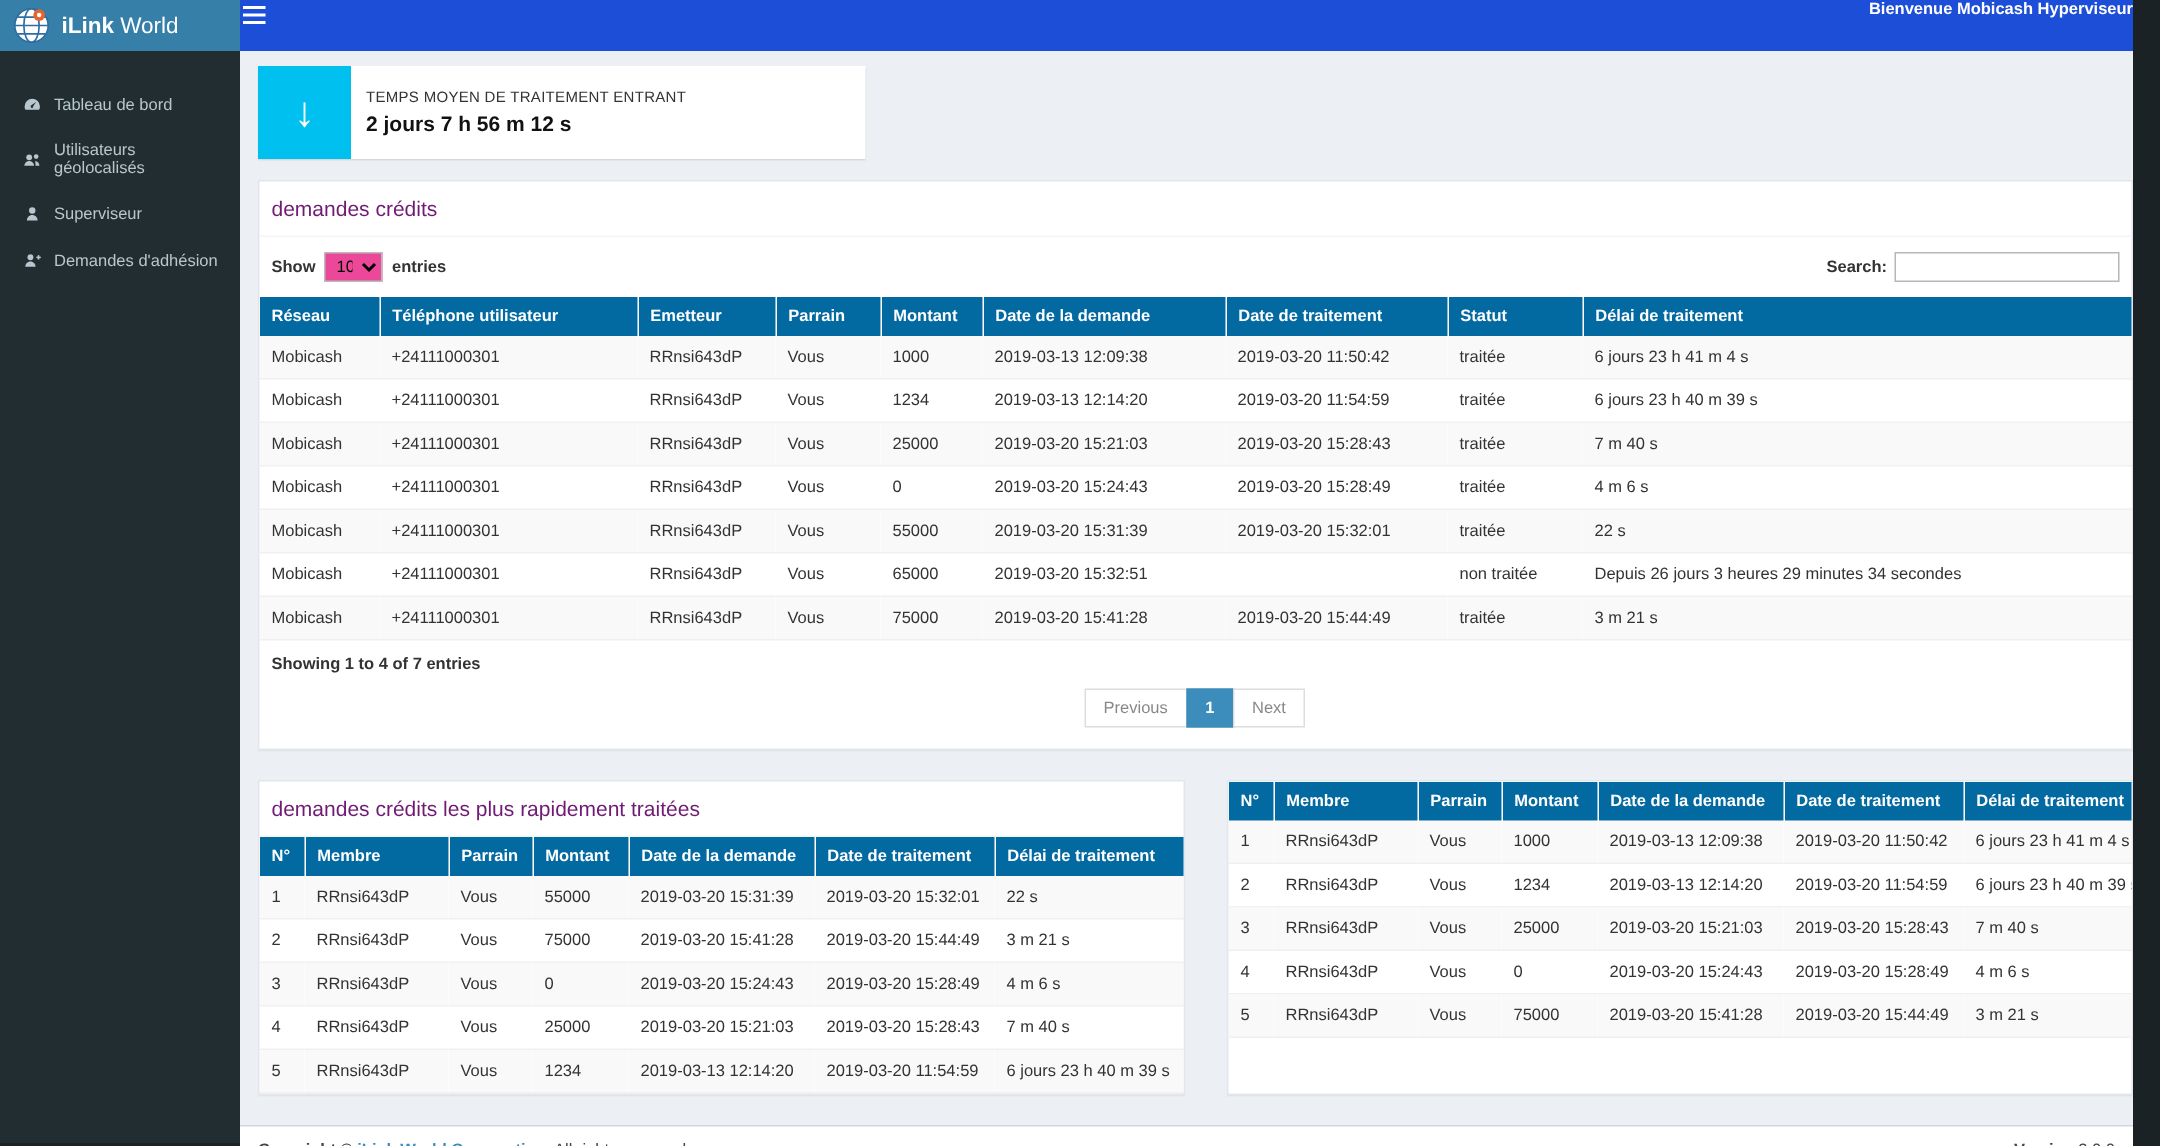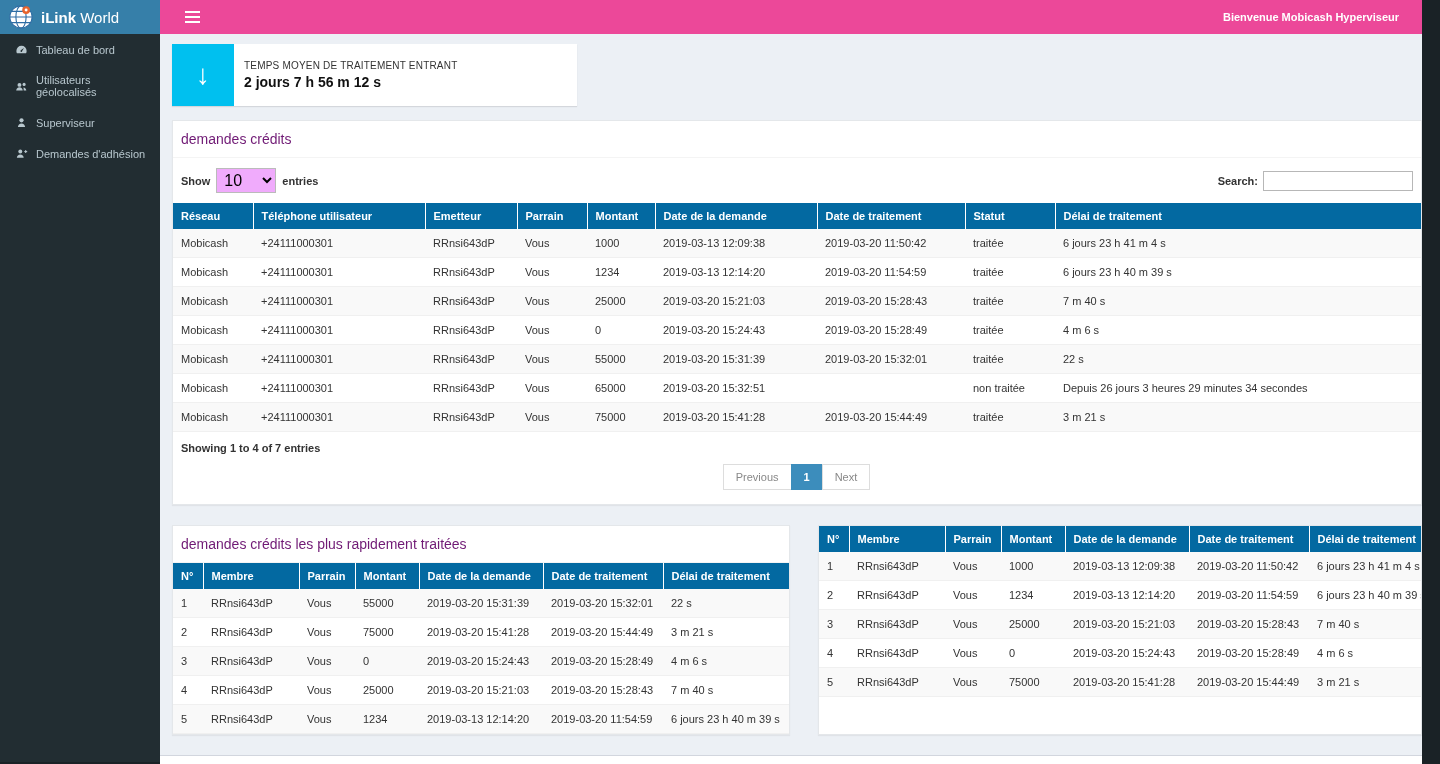--- a/index.html
+++ b/index.html
@@ -12,28 +12,28 @@
   .app { width:1422px; height:762px; background:#ecf0f5; display:flex; flex-direction:column; }
 
   
   .topbar { display:flex; height:34px; flex:0 0 34px; }
   .logo {
     width:160px; background:#367fa9; color:#fff; display:flex; align-items:center;
     padding:0 8px; gap:7px; cursor:pointer;
   }
   .logo .brand { font-size:15px; white-space:nowrap; }
   .logo .brand b { font-weight:bold; }
-  .navbar { flex:1; background:#ec4899; display:flex; align-items:center; justify-content:space-between; padding:0 23px; }
+  .navbar { flex:1; background:#1d4ed8; display:flex; justify-content:space-between; padding:0 0; }
   .hamburger { display:flex; flex-direction:column; gap:3px; cursor:pointer; padding:4px 2px; }
   .hamburger span { display:block; width:15px; height:2px; background:#fff; }
   .welcome { color:#fff; font-size:11px; font-weight:bold; cursor:pointer; }
 
   
   .main-row { display:flex; flex:1; min-height:0; }
-  .sidebar { width:160px; flex:0 0 160px; background:#222d32; padding-top:0; }
+  .sidebar { width:160px; flex:0 0 160px; background:#222d32; padding-top:20px; }
   .side-item {
     display:flex; align-items:center; gap:8px; padding:9px 12px;
     color:#b8c7ce; font-size:11px; cursor:pointer; border-left:3px solid transparent;
   }
   .side-item svg { flex:0 0 13px; }
   .side-item.active { color:#fff; background:#1e282c; border-left-color:#3c8dbc; }
 
   .content-col { flex:1; display:flex; flex-direction:column; min-width:0; }
   .content { flex:1; padding:10px 0 0 12px; }
 
@@ -49,21 +49,21 @@
   .info-box-content { padding:8px 10px; display:flex; flex-direction:column; justify-content:center; }
   .info-box-label { font-size:10px; color:#333; letter-spacing:.2px; }
   .info-box-number { font-size:14px; font-weight:bold; color:#111; margin-top:3px; }
 
   
   .box { background:#fff; border:1px solid #e4e7ea; box-shadow:0 1px 1px rgba(0,0,0,0.05); margin-bottom:20px; }
   .box-header { padding:10px 8px; font-size:14px; color:#701a75; border-bottom:1px solid #f4f4f4; }
 
   .dt-controls { display:flex; justify-content:space-between; align-items:center; padding:10px 8px; font-size:11px; font-weight:bold; color:#333; }
   .dt-length { display:flex; align-items:center; gap:6px; }
-  .dt-length select { font-size:16px; padding:2px 3px; border:1px solid #bbb; background:#f0abfc; width:60px; font-family:"Liberation Sans", sans-serif; }
+  .dt-length select { font-size:11px; padding:2px 3px; border:1px solid #bbb; background:#ec4899; width:39px; font-family:"Liberation Sans", sans-serif; }
   .dt-search { display:flex; align-items:center; gap:5px; }
   .dt-search input { width:150px; height:20px; border:1px solid #b7b7b7; font-size:11px; padding:0 4px; font-family:"Liberation Sans", sans-serif; }
 
   table.dt { width:100%; border-collapse:collapse; table-layout:fixed; }
   table.dt th {
     background:#0369a1; color:#fff; font-size:11px; font-weight:bold; text-align:left;
     padding:7px 8px; border-right:1px solid rgba(255,255,255,0.15); cursor:pointer;
     overflow:hidden; white-space:nowrap;
   }
   table.dt th:last-child { border-right:none; }

